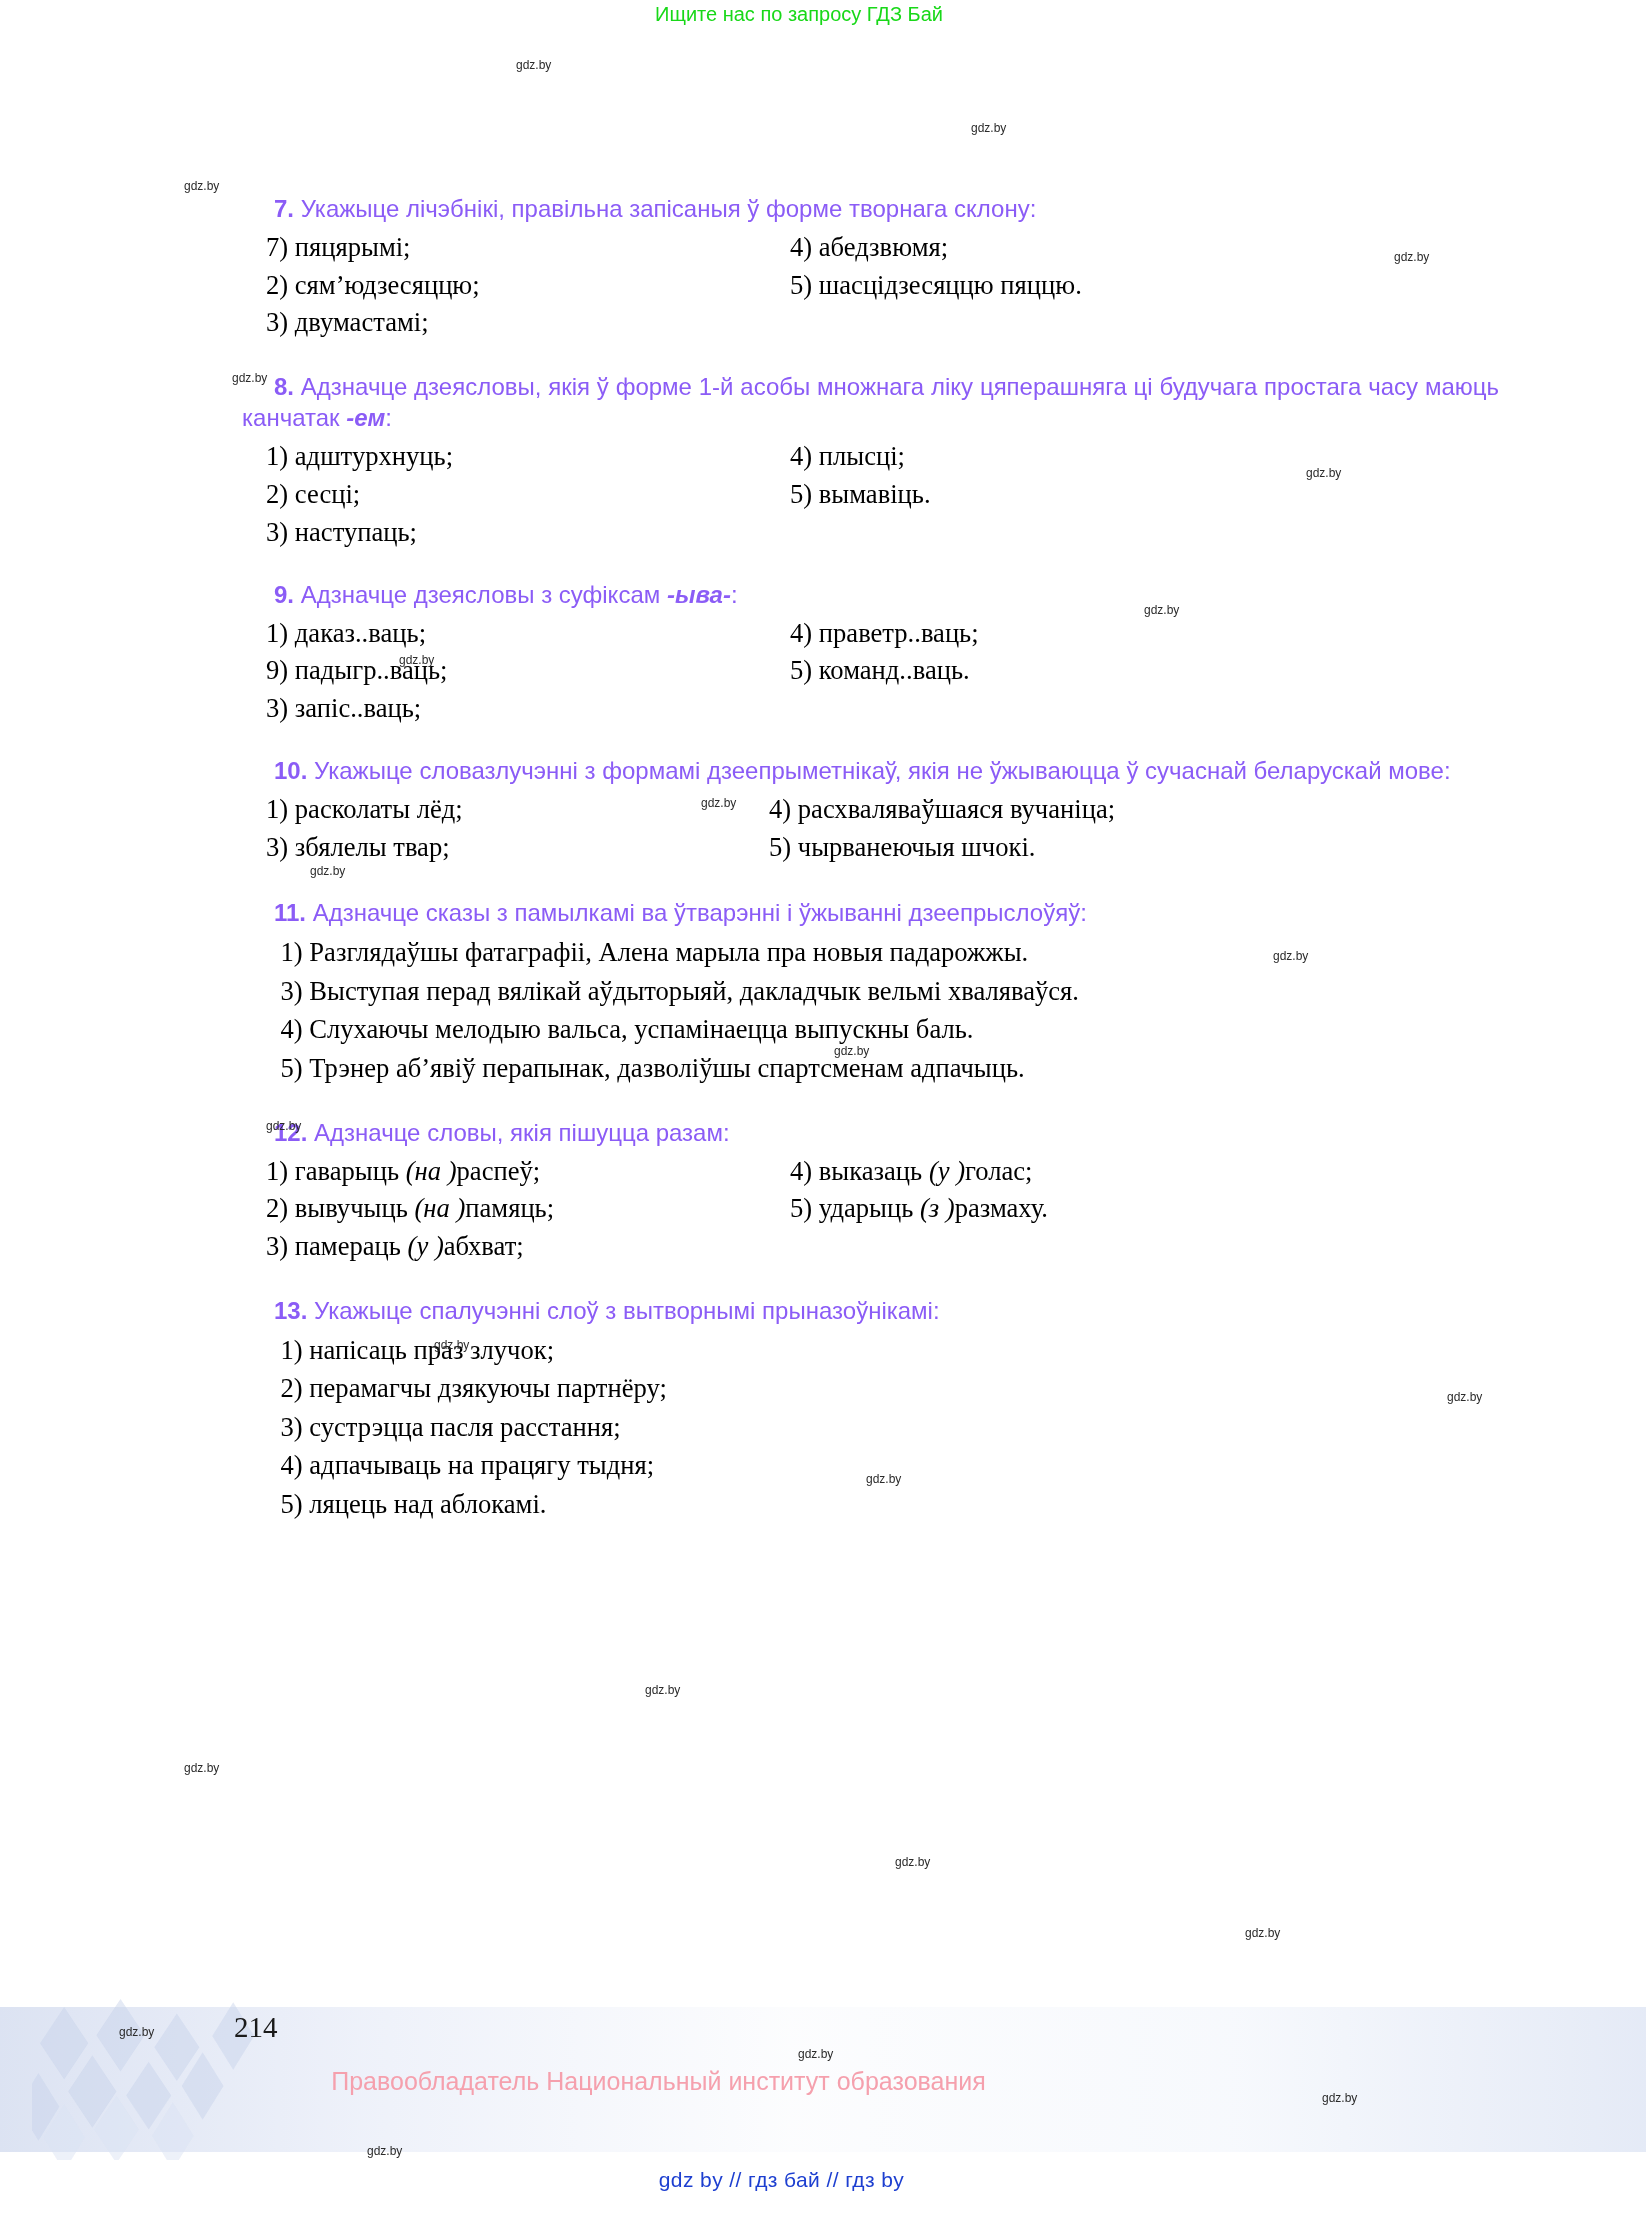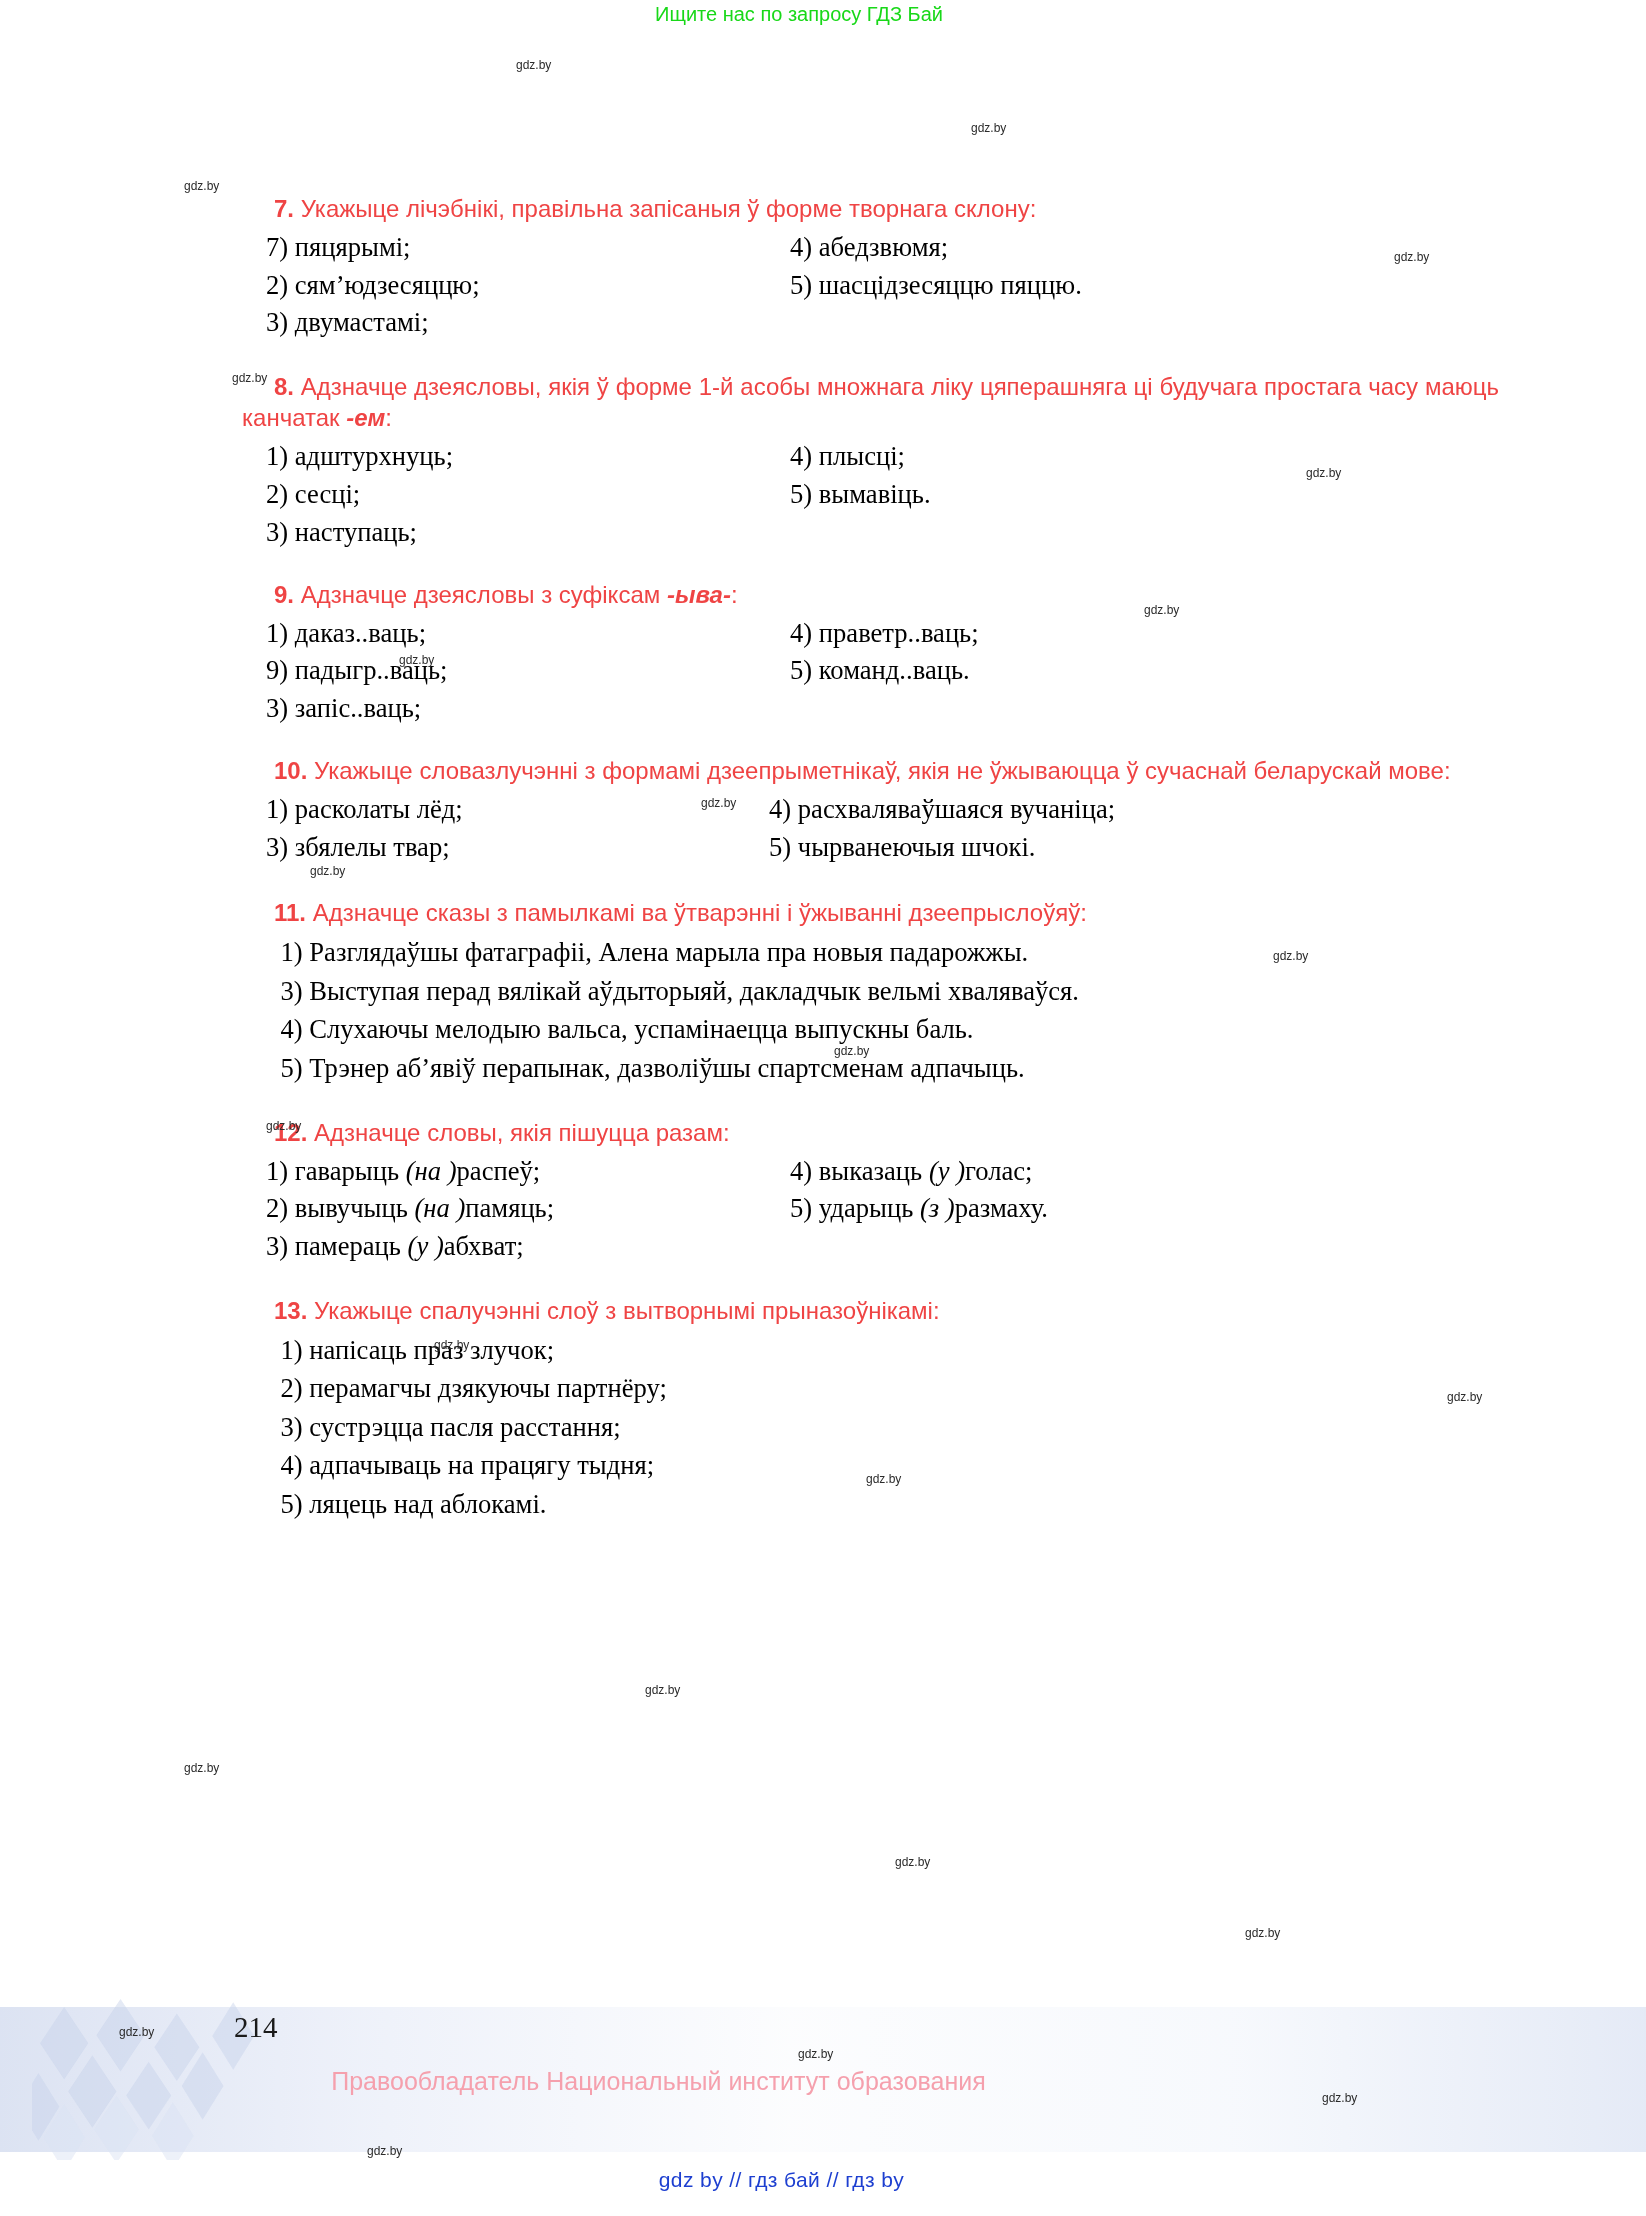--- a/index.html
+++ b/index.html
@@ -37,21 +37,21 @@
     top: 193px;
     width: 1257px;
   }
 
   .task { margin: 0 0 6.4px 0; }
 
   .task-head {
     font-family: "Liberation Sans", sans-serif;
     font-size: 24px;
     font-weight: 400;
-    color: #ef4444;
+    color: #8b5cf6;
     line-height: 1.30;
     text-indent: 32px;
     margin: 0 0 4.8px 0;
     text-align: justify;
   }
   .task-head .num { font-weight: bold; }
   .task-head em {
     font-style: italic;
     font-weight: bold;
   }

